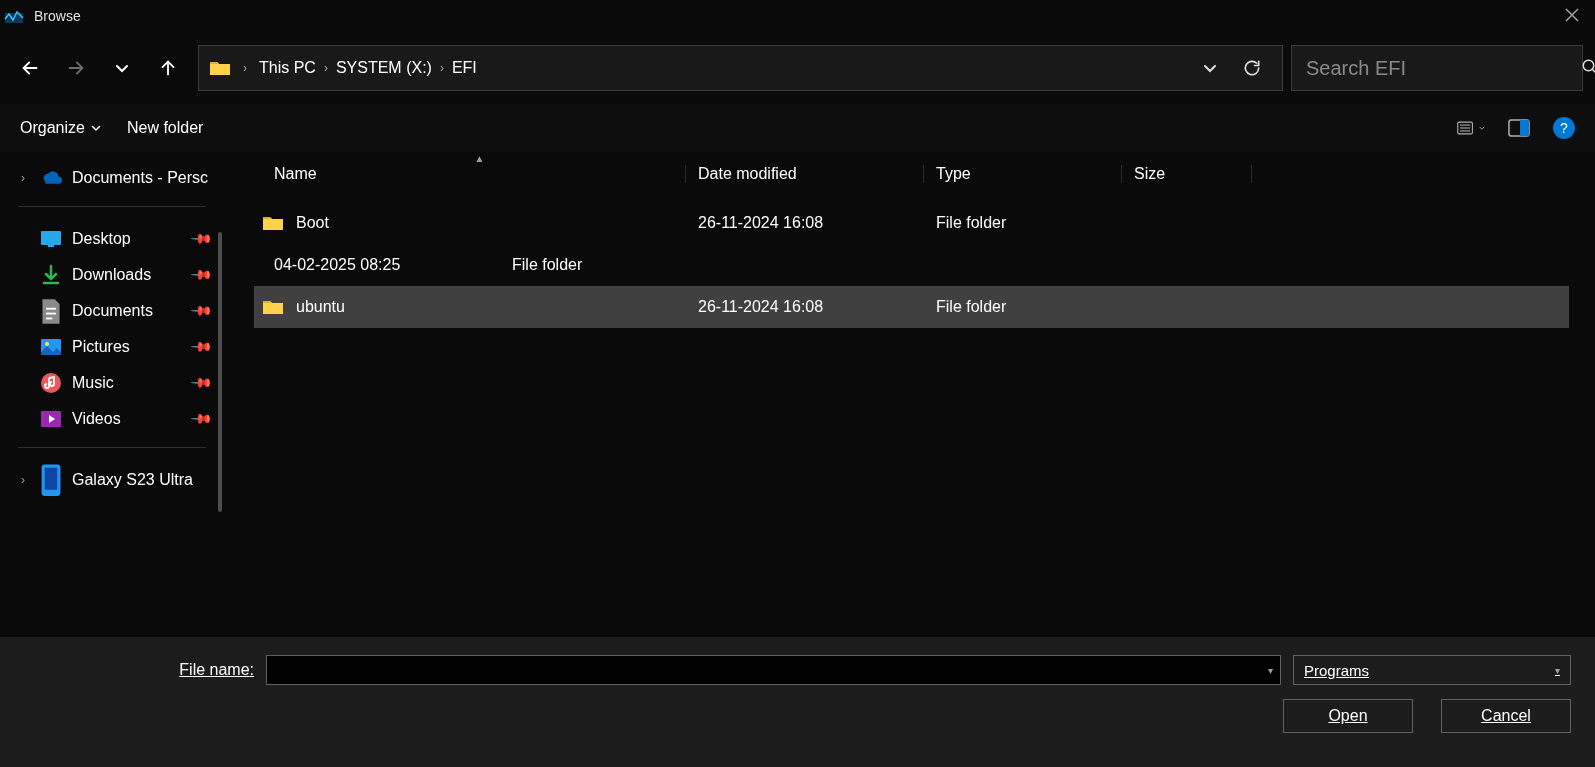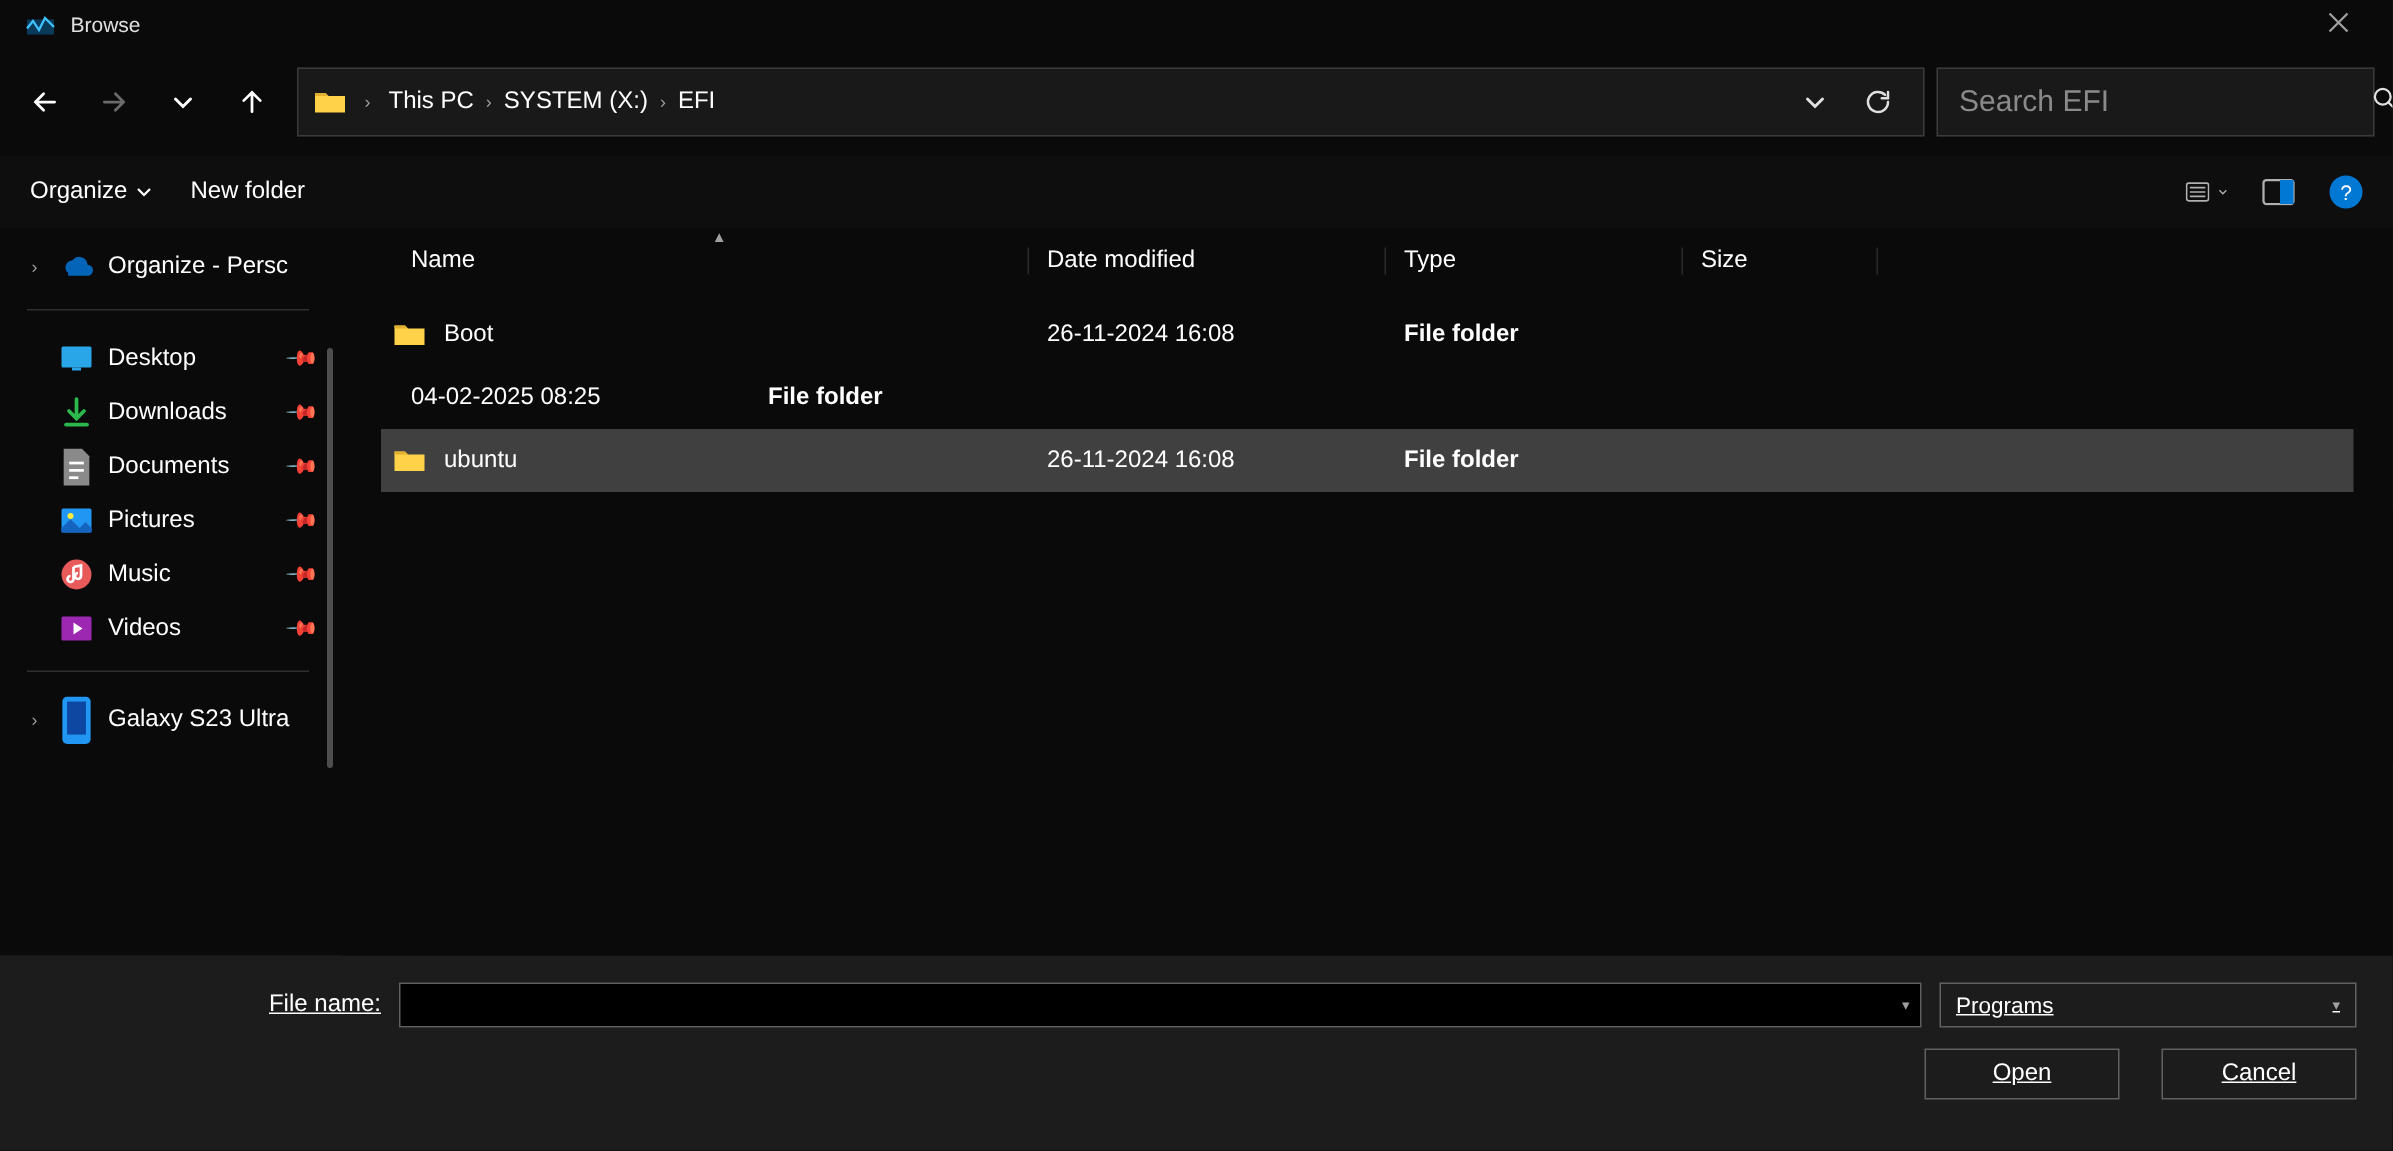--- a/index.html
+++ b/index.html
@@ -13,21 +13,21 @@
       color: #ffffff;
       width: 1595px;
       height: 767px;
       overflow: hidden;
       font-size: 15px;
     }
     .titlebar {
       display: flex;
       align-items: center;
       height: 32px;
-      padding: 0 17px;
+      padding: 0 4px;
       background: #0a0a0a;
     }
     .titlebar-icon {
       width: 20px;
       height: 20px;
       margin-right: 10px;
     }
     .titlebar-title {
       font-size: 14px;
       color: #e0e0e0;
@@ -265,21 +265,21 @@
       padding-left: 8px;
       cursor: pointer;
       font-size: 16px;
       color: #ffffff;
     }
     .file-row.selected {
       background: #404040;
     }
     .fr-name { width: 424px; display: flex; align-items: center; gap: 12px; }
     .fr-date { width: 238px; padding-left: 12px;}
-    .fr-type { width: 198px; padding-left: 12px; font-weight: bold;}
+    .fr-type { width: 198px; padding-left: 12px;}
     .fr-size { width: 130px; padding-left: 12px;}
     .folder-glyph {
       width: 22px;
       height: 18px;
     }
     .footer {
       background: #1c1c1c;
       padding: 18px 24px 12px 24px;
       text-decoration: underline;
     }
@@ -458,21 +458,21 @@
 
 <div class="main">
   <div class="sidebar">
     <div class="tree-item">
       <span class="tree-expand">›</span>
       <span class="tree-icon">
         <svg viewBox="0 0 24 16">
             <path d="M6 12a5 5 0 0 1 3-9 6 6 0 0 1 11 3 4 4 0 0 1 0 8H6a4 4 0 0 1 0-2z" fill="#0364b8"></path>
           </svg>
       </span>
-      <span class="tree-label">Organize - Persc</span>
+      <span class="tree-label">Documents - Persc</span>
     </div>
     <div class="tree-sep"></div>
 
     <div class="tree-item">
       <span class="tree-indent"></span>
       <span class="tree-icon">
         <svg viewBox="0 0 22 18">
             <rect x="1" y="1" width="20" height="14" rx="1" fill="#28a6e8"></rect>
             <rect x="8" y="15" width="6" height="2" fill="#28a6e8"></rect>
           </svg>

